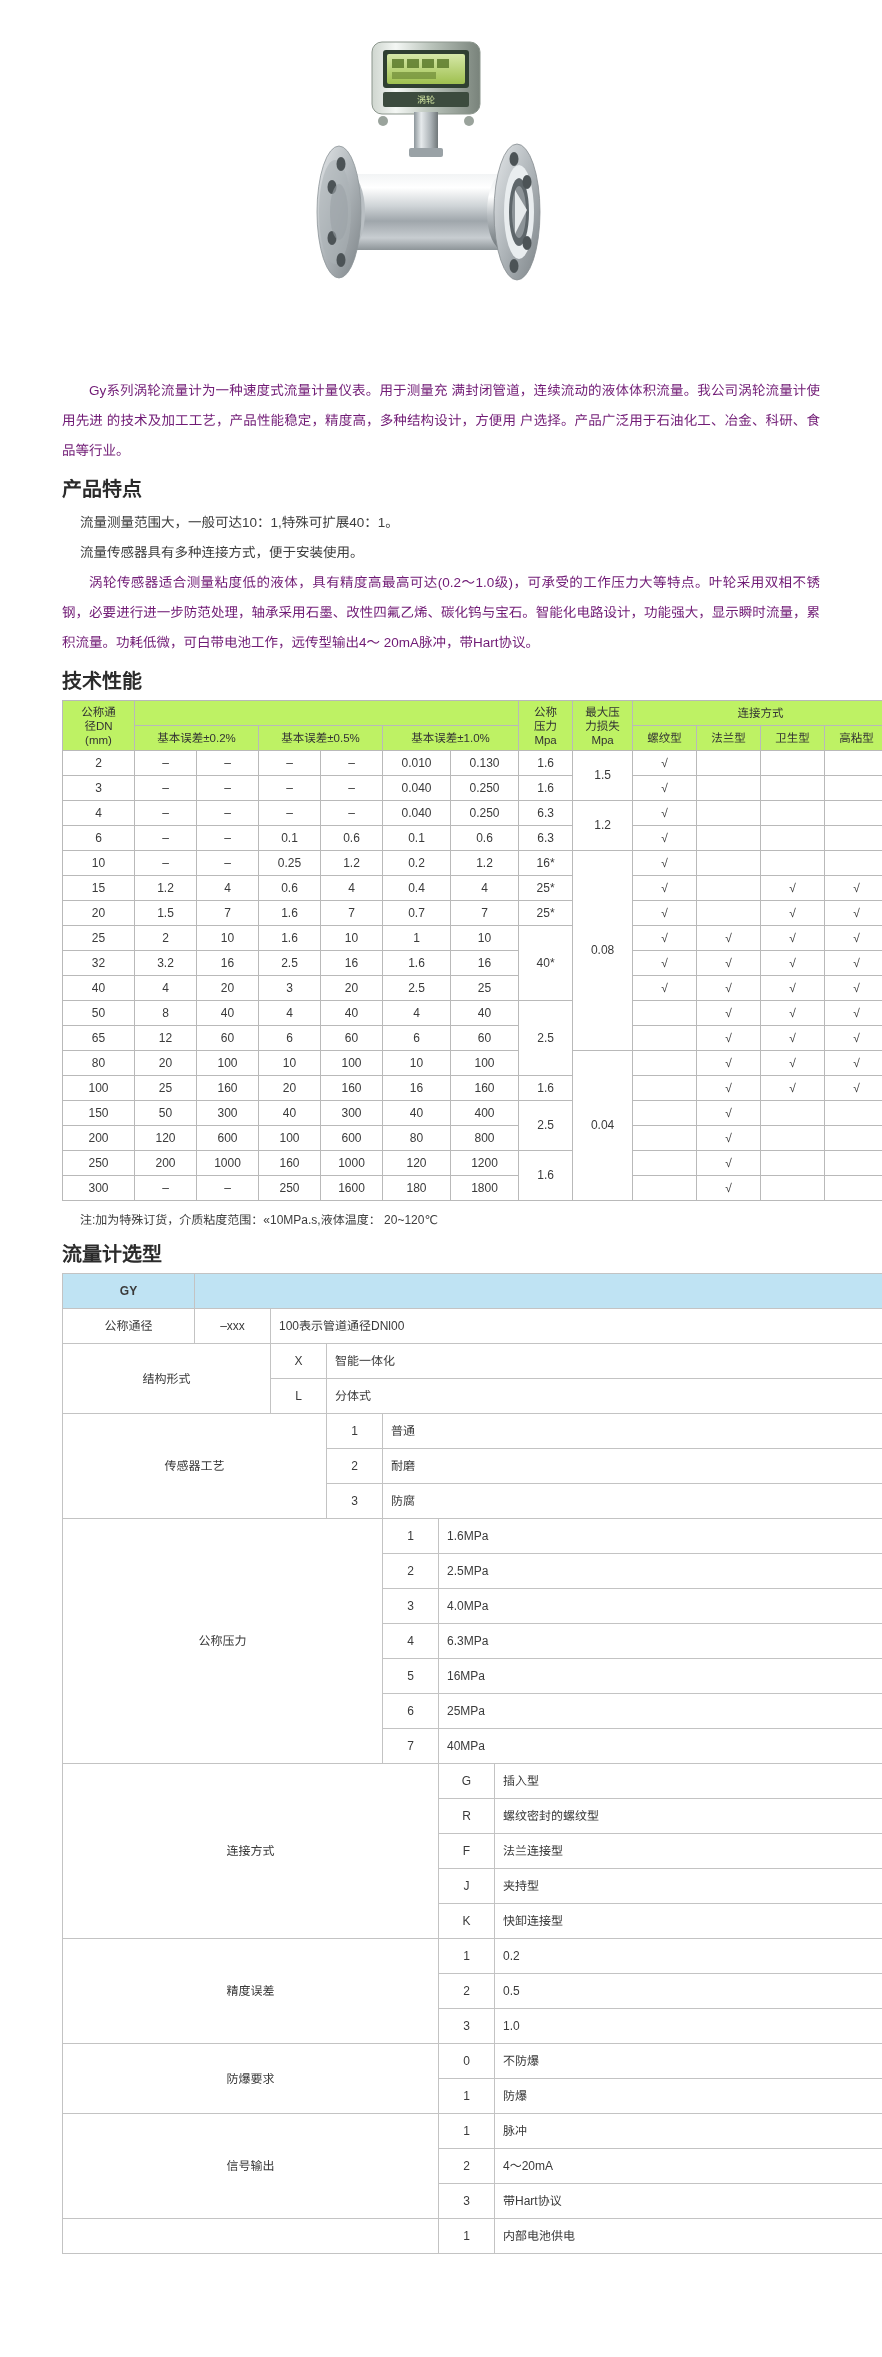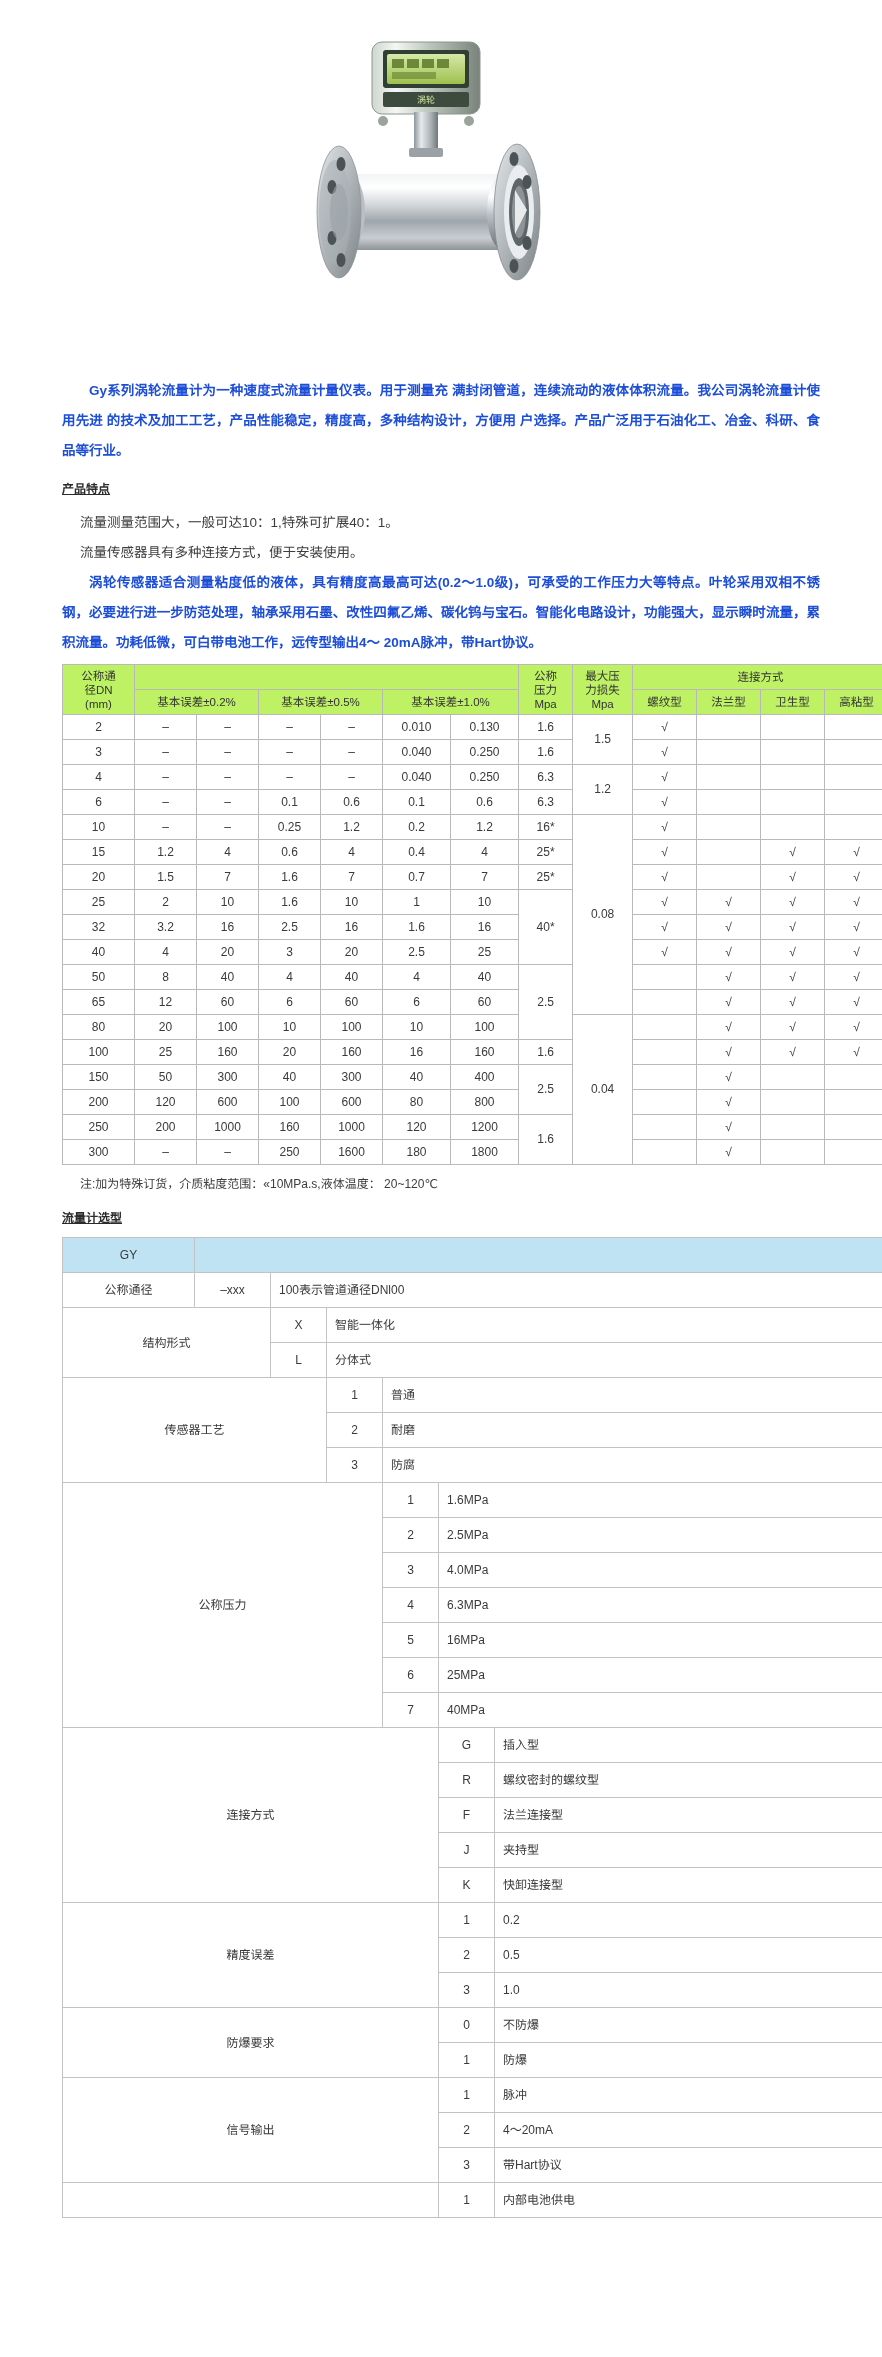--- a/index.html
+++ b/index.html
@@ -17,31 +17,29 @@
   .hero{height:360px;position:relative;overflow:hidden;}
   .hero svg{position:absolute;left:50%;top:8px;transform:translateX(-50%);}
 
   
   .copy{padding:0 28px 0 28px;}
   .para{
     font-size:13.5px;
     line-height:30px;
     text-align:justify;
     margin:0;
-    color:#1d4ed8;
-    font-weight:bold;
+    color:#701a75;
   }
   .para.indent{text-indent:2em;}
   .sec-title{
-    font-size:12px;
+    font-size:20px;
     font-weight:bold;
     color:#2b2b2b;
     margin:10px 0 6px 28px;
     line-height:26px;
-    text-decoration:underline;
   }
   .feat{
     font-size:13.5px;
     line-height:30px;
     margin:0 0 0 18px;
     color:#3d3d3d;
   }
 
   
   table{border-collapse:collapse;}
@@ -86,21 +84,21 @@
   .sel td{
     border:1px solid #c3c3c3;
     color:#3a3a3a;
     height:34px;
     padding:0 8px;
     vertical-align:middle;
     line-height:16px;
   }
   .sel td.c{text-align:center;padding:0;}
   .sel td.l{text-align:left;}
-  .sel .hdr{background:#bfe3f3;text-align:center;font-weight:normal;}
+  .sel .hdr{background:#bfe3f3;text-align:center;font-weight:bold;}
   .sel .hdrblank{background:#bfe3f3;}
   .sel td.lab{text-align:center;}
   .spacer{height:14px;}
 </style>
 </head>
 <body>
 
 <div class="page">
 
   <div class="hero">
@@ -199,20 +197,21 @@
   <div>
     <div class="sec-title">产品特点</div>
     <div class="copy">
       <p class="feat">流量测量范围大，一般可达10：1,特殊可扩展40：1。</p>
       <p class="feat">流量传感器具有多种连接方式，便于安装使用。</p>
       <p class="para indent">涡轮传感器适合测量粘度低的液体，具有精度高最高可达(0.2～1.0级)，可承受的工作压力大等特点。叶轮采用双相不锈钢，必要进行进一步防范处理，轴承采用石墨、改性四氟乙烯、碳化钨与宝石。智能化电路设计，功能强大，显示瞬时流量，累积流量。功耗低微，可白带电池工作，远传型输出4～ 20mA脉冲，带Hart协议。</p>
     </div>
   </div>
 
   <div>
+    <div class="sec-title">技术性能</div>
 
     <table class="spec">
       <colgroup>
         <col style="width:72px">
         <col style="width:62px">
           <col style="width:62px">
         <col style="width:62px">
           <col style="width:62px">
         <col style="width:68px">
           <col style="width:68px">

